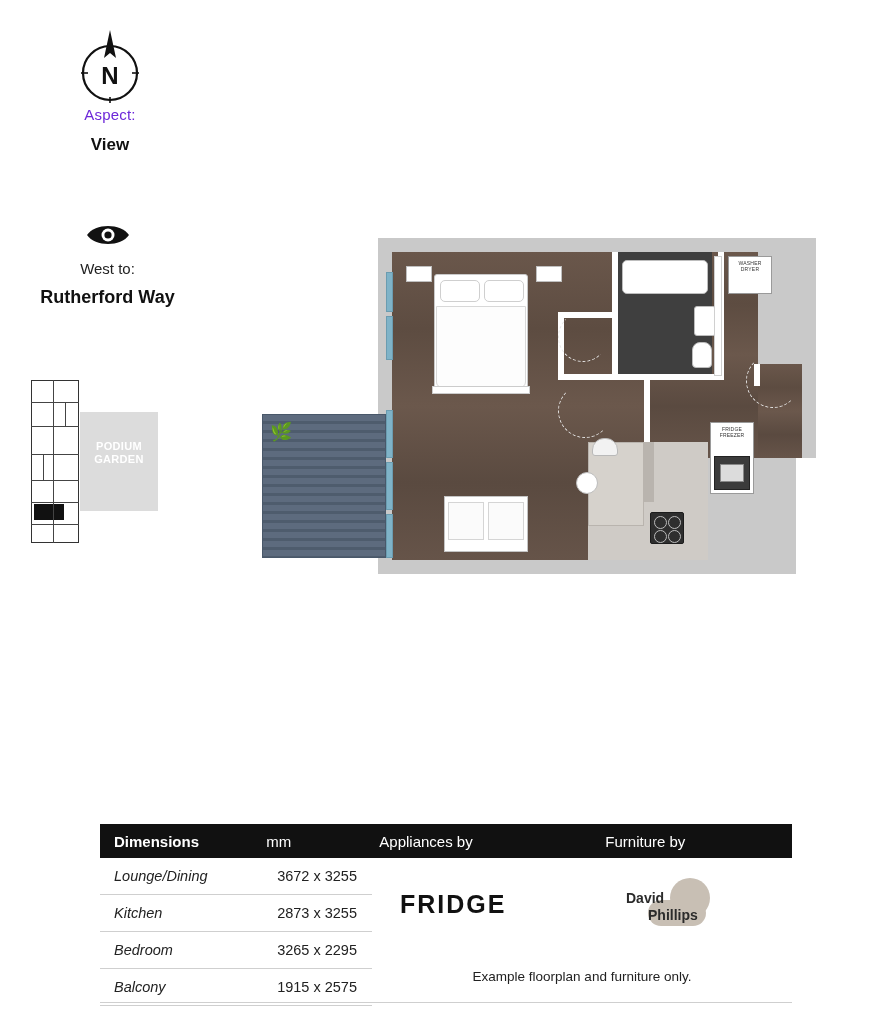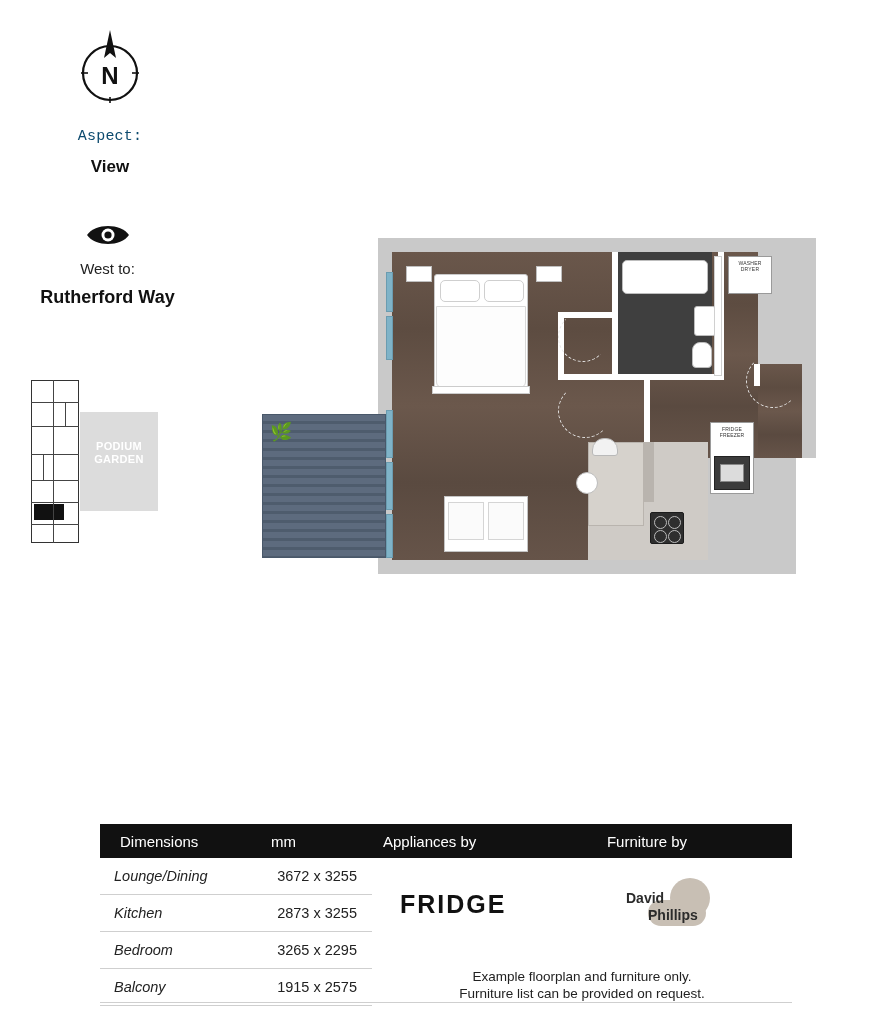--- a/index.html
+++ b/index.html
@@ -32,25 +32,23 @@
     width: 200px;
     text-align: center;
   }
   .compass-rose {
     width: 78px;
     height: 78px;
     margin: 0 auto;
     position: relative;
   }
   .aspect-label {
-    margin-top: 22px;
     font-size: 15px;
-    color: #0c4a6e;
+    color: #6d28d9;
     letter-spacing: 0.2px;
-    font-family: Liberation Mono, monospace;
   }
   .aspect-value {
     margin-top: 12px;
     font-size: 17px;
     font-weight: bold;
     color: #111;
   }
 
   #view-block {
     position: absolute;
@@ -388,21 +386,21 @@
     display: flex;
     background: #111111;
     color: #ffffff;
     height: 34px;
     align-items: center;
     font-size: 15px;
   }
   #table-header .th {
     text-align: left;
   }
-  .th-dim { width: 155px; padding-left: 20px; }
+  .th-dim { width: 155px; padding-left: 14px; font-weight: bold; }
   .th-mm { width: 115px; text-align: center; }
   .th-app { width: 230px; text-align: center; }
   .th-fur { width: 190px; text-align: center; }
 
   #table-body {
     display: flex;
   }
   #dims-col {
     width: 272px;
     padding-left: 0px;
@@ -635,19 +633,18 @@
         <div class="dp-blob" style="left:52px; top:0px; width:40px; height:40px;"></div>
         <div class="dp-blob" style="left:30px; top:22px; width:58px; height:26px; border-radius:14px;"></div>
         <div class="dp-text">
           <span>David</span><br>
           <span style="margin-left:22px; display:inline-block;">Phillips</span>
         </div>
       </div>
 
       <div id="disclaimer">
         <span>Example floorplan and furniture only.</span><br>
-        <span>Furniture list can be provided on request.</span>
       </div>
     </div>
   </div>
 </div>
 
 <div id="bottom-rule"></div>
 
 </body></html>

